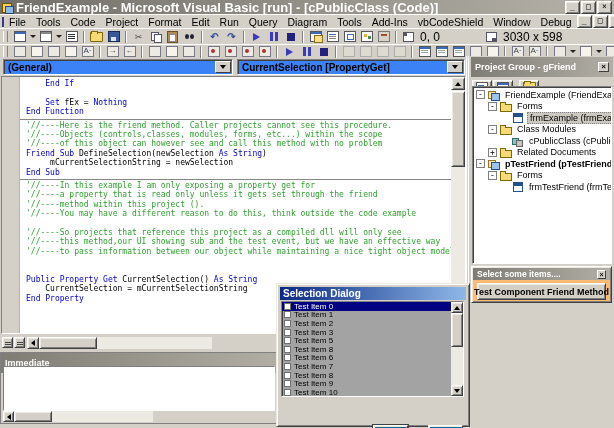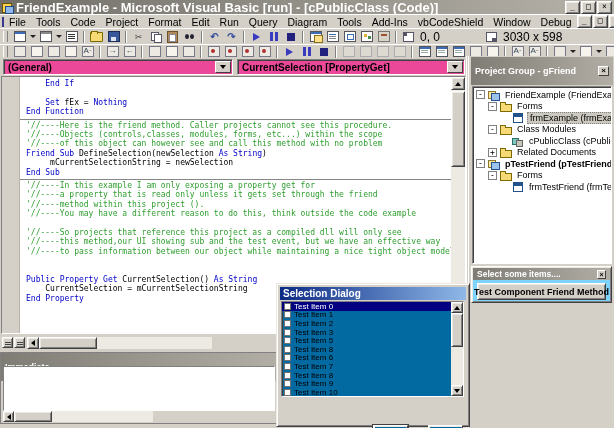--- a/index.html
+++ b/index.html
@@ -88,21 +88,21 @@
   .g-outdent::after{content:"\2190";position:absolute;left:1px;top:-1px;font-size:8px;color:#345;}
   .g-drop{width:0;height:0;border-top:3px solid #222;border-left:3px solid transparent;border-right:3px solid transparent;}
   .g-viewcode{width:10px;height:9px;background:#fff;border:1px solid #55555e;}
   .g-viewcode::after{content:"";position:absolute;left:1px;top:2px;width:6px;height:1px;background:#3c6cb4;box-shadow:0 2px 0 #3c6cb4,0 4px 0 #3c6cb4;}
   .g-viewobj{width:10px;height:9px;background:#fff;border:1px solid #55555e;}
   .g-viewobj::before{content:"";position:absolute;left:0;right:0;top:0;height:2px;background:#3c6cb4;}
 
   
   #codewin{position:absolute;left:0;top:58px;width:467px;height:292px;background:#d4d0c8;}
   .comborow{position:absolute;left:0;top:0;width:100%;height:18px;}
-  .combo{position:absolute;top:1px;height:16px;background:#ec4899;box-sizing:border-box;
+  .combo{position:absolute;top:1px;height:16px;background:#3b82f6;box-sizing:border-box;
     border:1px solid;border-color:#808080 #fff #fff #808080;box-shadow:inset 1px 1px 0 #404040;
     font-size:10px;font-weight:bold;display:flex;align-items:center;padding-left:4px;}
   .combo .arrowbox{position:absolute;right:1px;top:1px;bottom:1px;width:14px;background:#d4d0c8;
     border:1px solid;border-color:#fff #404040 #404040 #fff;display:flex;align-items:center;justify-content:center;}
   .combo .arrowbox::after{content:"";border-top:4px solid #000;border-left:3.5px solid transparent;border-right:3.5px solid transparent;}
   #combo-object{left:3px;width:230px;}
   #combo-proc{left:237px;width:228px;}
   .codearea{position:absolute;left:1px;top:18px;width:465px;height:258px;background:#fff;box-sizing:border-box;
     border:1px solid;border-color:#808080 #fff #fff #808080;overflow:hidden;}
   .codemargin{position:absolute;left:0;top:0;bottom:0;width:17px;background:#d4d0c8;border-right:1px solid #b8b4ac;}
@@ -123,21 +123,21 @@
   .codebottom{position:absolute;left:1px;bottom:0;width:465px;height:15px;background:#d4d0c8;}
   .viewbtn{position:absolute;top:2px;width:11px;height:11px;}
   .viewbtn .bar{width:6px;height:1px;background:#444;box-shadow:0 2px 0 #444;}
   
   .vsplit{position:absolute;left:466px;top:56px;width:2px;bottom:0;background:#d4d0c8;border-left:1px solid #fff;}
   .hsplit{position:absolute;left:0;top:350px;width:467px;height:2px;background:#d4d0c8;}
 
   
   #immediate{position:absolute;left:0;top:352px;width:278px;height:72px;background:#d4d0c8;
     border:1px solid #808080;box-sizing:border-box;}
-  .tooltitle{height:28px;background:linear-gradient(90deg,#7e7c74,#b2aea6);color:#fff;
+  .tooltitle{height:20px;background:linear-gradient(90deg,#7e7c74,#b2aea6);color:#fff;
     font-weight:bold;font-size:9px;display:flex;align-items:center;padding:0 4px;box-sizing:border-box;}
   #immediate .body{position:absolute;left:2px;top:13px;right:2px;bottom:12px;background:#fff;box-sizing:border-box;
     border:1px solid;border-color:#808080 #fff #fff #808080;}
   #immediate .hscrollbar{position:absolute;left:2px;bottom:1px;width:150px;height:11px;}
 
   
   #sidepanel{position:absolute;left:468px;top:56px;width:146px;bottom:0;background:#d4d0c8;border-left:1px solid #fff;box-sizing:border-box;}
   #projectwin{position:absolute;left:1px;top:0;right:0;height:210px;}
   #projectwin .tooltitle{margin:1px;justify-content:space-between;}
   .xbtn{width:11px;height:10px;font-size:8px;line-height:8px;text-align:center;color:#000;font-weight:bold;
@@ -159,36 +159,36 @@
   .ti-folder::after{content:"";position:absolute;left:0;top:1px;width:4px;height:2px;background:#f7d976;border:1px solid #7a6a00;border-bottom:none;}
   .ti-form::before{content:"";position:absolute;left:1px;top:0;width:8px;height:8px;background:#fff;border:1px solid #23518c;}
   .ti-form::after{content:"";position:absolute;left:1px;top:0;width:8px;height:2px;background:#23518c;border:1px solid #23518c;}
   .ti-class::before{content:"";position:absolute;left:0;top:2px;width:5px;height:5px;background:#7ec8c0;border:1px solid #2d6e66;}
   .ti-class::after{content:"";position:absolute;left:4px;top:4px;width:5px;height:5px;background:#c8c4ba;border:1px solid #666;}
   .tlabel{padding:0 2px;}
   .tlabel.selected{background:#ccc9c1;border:1px dotted #808080;}
   .tlabel.bold{font-weight:bold;}
 
   
-  #selwin{position:absolute;left:2px;top:210px;width:141px;height:37px;background:#7dd3fc;box-sizing:border-box;
+  #selwin{position:absolute;left:2px;top:210px;width:141px;height:37px;background:#fdba74;box-sizing:border-box;
     border:1px solid;border-color:#fff #404040 #404040 #fff;box-shadow:inset 1px 1px 0 #ece9e2, inset -1px -1px 0 #808080;}
   #selwin .tooltitle{margin:1px;height:12px;justify-content:space-between;font-size:8.5px;}
   #selwin .xbtn{width:9px;height:9px;font-size:7px;line-height:7px;}
   #testbtn{position:absolute;left:5px;right:5px;top:16px;height:17px;background:#d4d0c8;box-sizing:border-box;
     border:1px solid;border-color:#fff #404040 #404040 #fff;box-shadow:inset 1px 1px 0 #ece9e2, inset -1px -1px 0 #808080;
     font-size:9px;font-weight:bold;display:flex;align-items:center;justify-content:center;white-space:nowrap;}
 
   
   #dialog{position:absolute;left:276px;top:283px;width:194px;height:144px;background:#d4d0c8;box-sizing:border-box;
     border:1px solid;border-color:#ece9e2 #404040 #404040 #ece9e2;
     box-shadow:inset 1px 1px 0 #fff, inset -1px -1px 0 #808080;z-index:50;}
   #dialog .dlgtitle{position:absolute;left:3px;right:3px;top:3px;height:13px;
     background:linear-gradient(90deg,#0b2a84,#8fb8e8);color:#fff;font-weight:bold;font-size:10px;
     display:flex;align-items:center;padding:0 3px;box-sizing:border-box;}
-  .dlglist{position:absolute;left:4px;right:5px;top:17px;height:96px;background:#0369a1;box-sizing:border-box;
+  .dlglist{position:absolute;left:4px;right:5px;top:17px;height:96px;background:#a3a3a3;box-sizing:border-box;
     border:1px solid;border-color:#808080 #fff #fff #808080;box-shadow:inset 1px 1px 0 #404040;overflow:hidden;}
   .litem{height:8.6px;display:flex;align-items:center;font-size:8px;padding-left:2px;gap:3px;margin-right:12px;}
   .litem .cb{width:7px;height:7px;background:#fff;border:1px solid #707070;box-sizing:border-box;flex:0 0 auto;}
   .litem.selected{background:#000080;color:#fff;}
   .dlglist .vscroll{width:12px;background:#eceae3;}
   .dlgbtn{position:absolute;height:18px;background:#0369a1;box-sizing:border-box;
     border:1px solid;border-color:#fff #404040 #404040 #fff;box-shadow:inset 1px 1px 0 #ece9e2, inset -1px -1px 0 #808080;
     font-size:9px;display:flex;align-items:center;justify-content:center;margin-top:21px;}
   #okbtn{left:96px;top:120px;width:35px;outline:1px solid #404040;}
   #cancelbtn{left:151px;top:120px;width:35px;}

